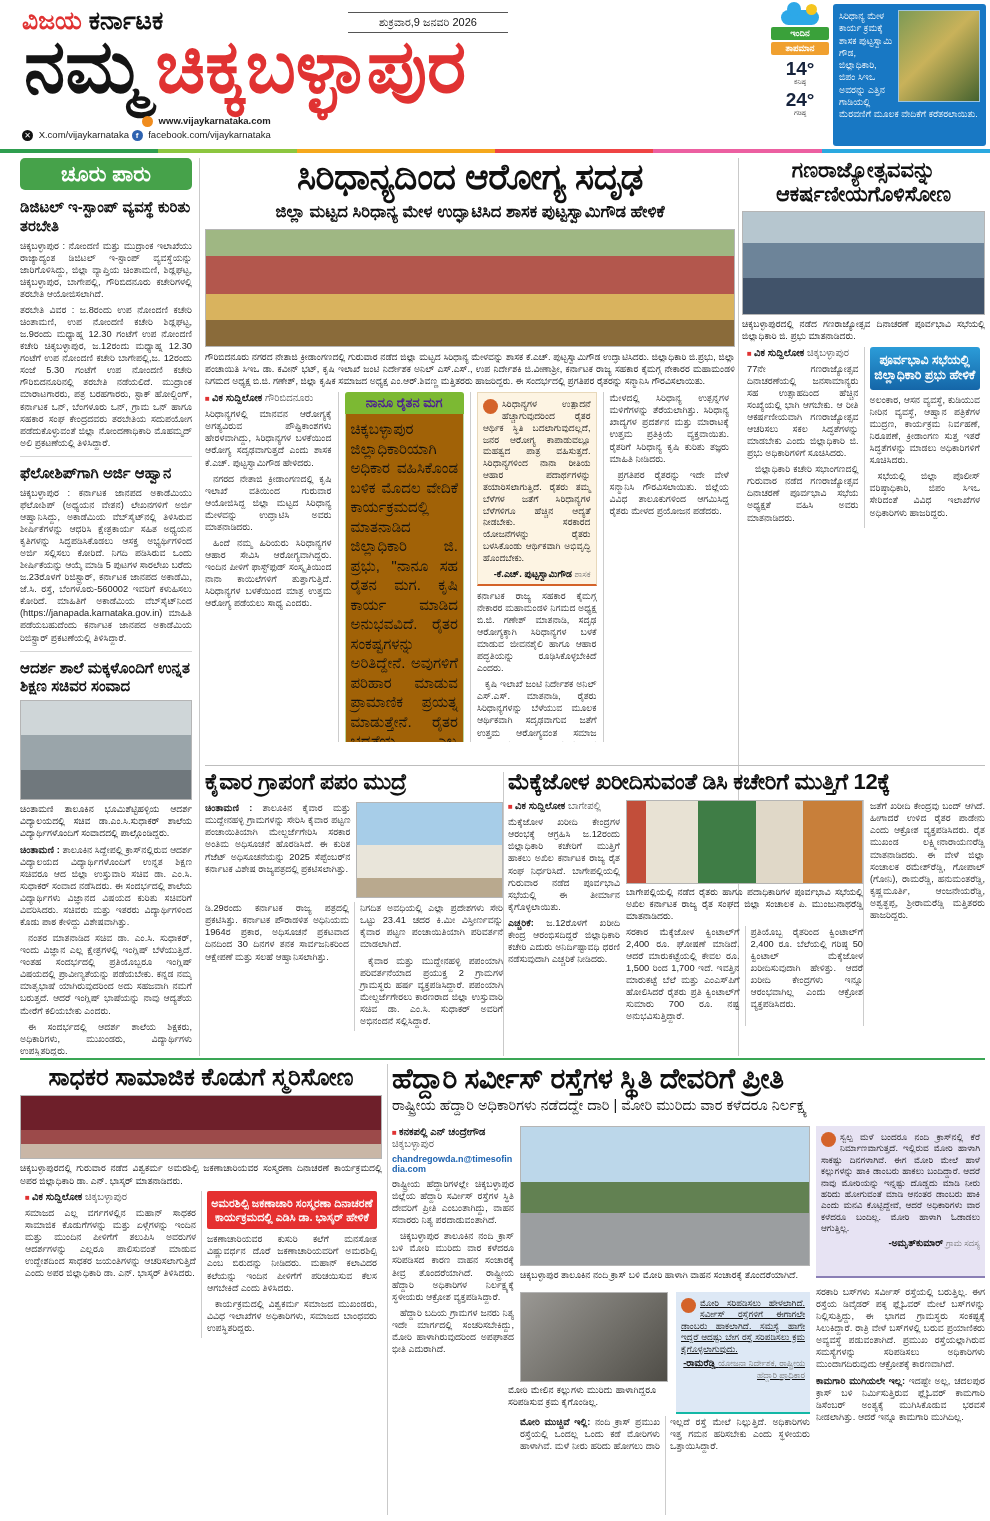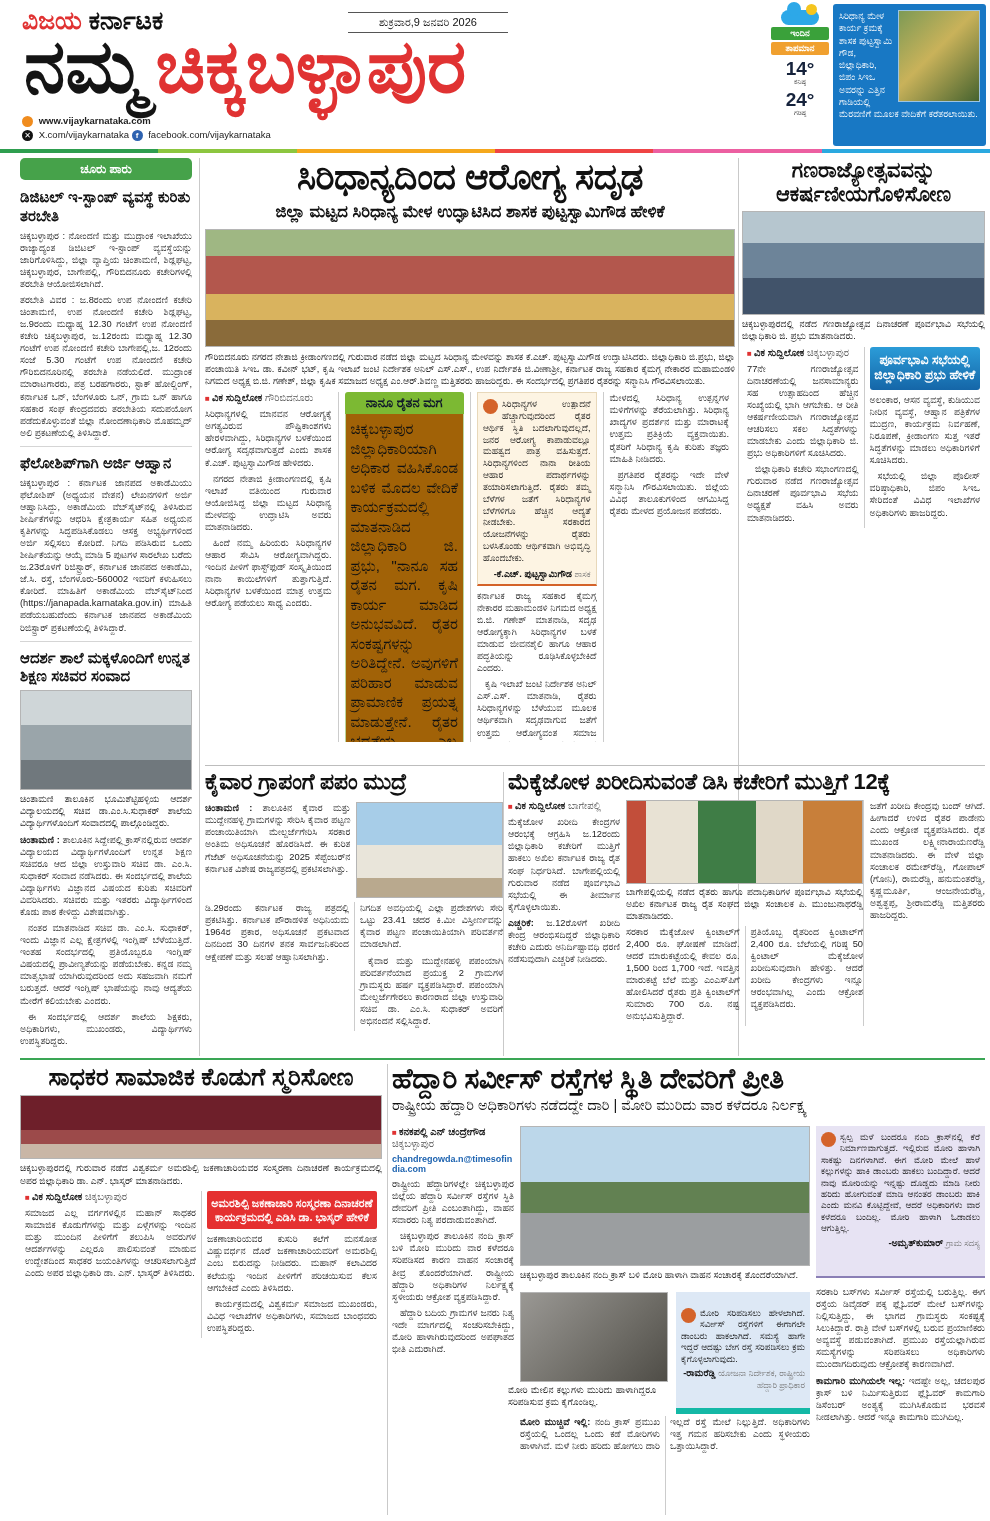--- a/index.html
+++ b/index.html
@@ -7,21 +7,21 @@
         font-family:"Liberation Sans","DejaVu Sans",sans-serif;color:#111;overflow:hidden;}
   .abs{position:absolute;}
   
   .logo{left:22px;top:6px;font-size:25px;font-weight:bold;letter-spacing:0;}
   .logo .red{color:#e03232;}
   .date-box{left:348px;top:12px;width:160px;text-align:center;font-size:11px;
             border-top:1px solid #555;border-bottom:1px solid #555;padding:3px 0;}
   .masthead{left:24px;top:30px;white-space:nowrap;font-weight:bold;line-height:1;}
   .masthead .black{font-size:74px;color:#141414;}
   .masthead .red{font-size:74px;color:#e03232;margin-left:10px;}
-  .links{left:22px;top:114px;font-size:9.5px;line-height:1.5;color:#222;}
+  .links{left:22px;top:114px;font-size:9.5px;line-height:1.5;color:#222;text-align:right;}
   .ic{display:inline-block;width:11px;height:11px;border-radius:50%;color:#fff;font-size:8px;
       text-align:center;line-height:11px;vertical-align:middle;margin-right:3px;font-weight:bold;}
   .ic.globe{background:#f08c1e;}
   .ic.xic{background:#111;}
   .ic.xic::before{content:"✕";}
   .ic.fic{background:#2e62b0;}
   .ic.fic::before{content:"f";}
   .weather{left:768px;top:10px;width:64px;text-align:center;}
   .cloud{position:relative;width:38px;height:15px;background:#2da8e8;border-radius:10px;margin:0 auto;}
   .cloud::before{content:"";position:absolute;left:6px;top:-8px;width:14px;height:14px;background:#2da8e8;border-radius:50%;}
@@ -44,34 +44,34 @@
   .cap{font-size:9.2px;line-height:1.32;text-align:justify;color:#0d0d0d;}
   .byline{font-size:10px;font-weight:bold;color:#222;margin-bottom:4px;}
   .byline::before{content:"■ ";color:#e03232;font-size:8px;}
   .byline .place{font-weight:normal;color:#555;}
   .vrule{width:1px;background:#c9c9c9;}
   .hrule{height:1px;background:#bdbdbd;}
   .grule{height:2px;background:#3aa655;}
   b.lead{font-weight:bold;}
   
   .leftcol{left:20px;top:158px;width:172px;height:898px;overflow:hidden;}
-  .sec-box{width:152px;margin:0 auto 8px;background:#46a24a;color:#fff;font-size:12px;font-weight:bold;
+  .sec-box{width:152px;margin:0 auto 8px;background:#46a24a;color:#fff;font-size:21px;font-weight:bold;
            text-align:center;padding:4px 10px;border-radius:5px;}
   .ltitle{font-size:15px;font-weight:bold;line-height:1.25;margin:6px 0 4px;}
   .lc-hr{height:1px;background:#d5d5d5;margin:7px 0;}
   .lphoto{width:100%;height:100px;margin:4px 0 3px;}
   
   .main{left:205px;top:158px;width:530px;height:608px;overflow:hidden;}
   .headline1{font-size:36px;font-weight:bold;text-align:center;line-height:1.05;letter-spacing:-0.5px;}
   .subhead1{font-size:16.5px;text-align:center;margin-top:6px;font-weight:700;}
   .mphoto{width:100%;height:118px;margin-top:8px;}
   .cols{display:flex;margin-top:5px;height:350px;overflow:hidden;}
   .mcol{width:25%;padding:0 6px;box-sizing:border-box;border-left:1px solid #ccc;}
   .mcol:first-child{border-left:none;padding-left:0;}
-  .gbox .gb-head{background:#7cb933;color:#0f172a;font-size:13px;font-weight:bold;text-align:center;padding:3px 2px;border-radius:3px 3px 0 0;}
+  .gbox .gb-head{background:#7cb933;color:#4c1d95;font-size:13px;font-weight:bold;text-align:center;padding:3px 2px;border-radius:3px 3px 0 0;}
   .gbox .gb-body{background:#a16207;border:1px solid #bcd69b;border-top:none;padding:5px;font-size:15px;line-height:1.3;text-align:justify;}
   .qbox{background:#fdf4e3;border:1px solid #e8d8ba;border-bottom:2px solid #d4632a;padding:6px 5px 4px;font-size:9.1px;line-height:1.3;text-align:justify;}
   .qc{width:15px;height:15px;border-radius:50%;background:#d4632a;float:left;margin:0 4px 2px 0;}
   .qsig{margin-top:3px;text-align:right;font-size:9.3px;}
   .qsig .au{font-weight:bold;}
   .qsig .role{color:#777;font-size:8.5px;}
   
   .rart{left:742px;top:158px;width:243px;height:608px;overflow:hidden;}
   .headline2{font-size:21px;font-weight:bold;text-align:center;line-height:1.15;}
   .rphoto{width:100%;height:104px;margin-top:5px;}
@@ -108,22 +108,22 @@
   .headline5{font-size:28px;font-weight:bold;line-height:1.05;letter-spacing:-0.3px;}
   .subhead5{font-size:14.5px;margin-top:4px;font-weight:500;}
   .hw-left{left:0;top:62px;width:122px;height:389px;overflow:hidden;}
   .email{color:#1d63b0;font-weight:bold;font-size:9px;margin:1px 0 4px;word-break:break-all;}
   .hw-photo{left:128px;top:62px;width:290px;height:140px;}
   .hw-buscap{left:128px;top:205px;width:290px;}
   .lavbox{left:424px;top:62px;width:169px;height:152px;background:#e7e3f3;border-bottom:2px solid #8a7fb5;
           padding:6px 5px;box-sizing:border-box;font-size:8.9px;line-height:1.28;text-align:justify;overflow:hidden;}
   .hw-pothole{left:128px;top:228px;width:148px;height:90px;}
   .hw-potcap{left:116px;top:320px;width:148px;}
-  .bluebox2{left:284px;top:228px;width:134px;height:122px;background:#dde8f5;border-bottom:6px solid #14b8a6;
-            padding:16px 5px;box-sizing:border-box;font-size:8.9px;line-height:1.28;text-align:justify;overflow:hidden;}
+  .bluebox2{left:284px;top:228px;width:134px;height:122px;background:#dde8f5;border-bottom:2px solid #14b8a6;
+            padding:6px 5px;box-sizing:border-box;font-size:8.9px;line-height:1.28;text-align:justify;overflow:hidden;text-decoration:underline;}
   .hw-right{left:424px;top:222px;width:169px;height:229px;overflow:hidden;}
   .hw-bottom{left:128px;top:352px;width:290px;height:99px;column-count:2;column-gap:10px;column-rule:1px solid #ccc;overflow:hidden;}
   
   .ph{background-size:cover;border:1px solid #b5b5b5;box-sizing:border-box;}
   .ph-cart{background:linear-gradient(135deg,#7d9a55,#c9b25a 45%,#46632f);}
   .ph-millet{background:linear-gradient(180deg,#9fb783 0 22%,#b3574d 22% 55%,#d9b35e 55% 78%,#8a6b3a 78% 100%);}
   .ph-meeting{background:linear-gradient(180deg,#b6c6cf 0 30%,#6d8499 30% 65%,#41536a 65% 100%);}
   .ph-class{background:linear-gradient(180deg,#cfd6d8 0 35%,#9aa5aa 35% 70%,#70787d 70% 100%);}
   .ph-temple{background:linear-gradient(180deg,#a7cde8 0 45%,#e9e5da 45% 80%,#b9a98e 80% 100%);}
   .ph-flags{background:linear-gradient(90deg,#c24e3a 0 8%,#e8e2d4 8% 30%,#3f7d46 30% 55%,#e0d8c8 55% 75%,#c87f3a 75% 100%);}

